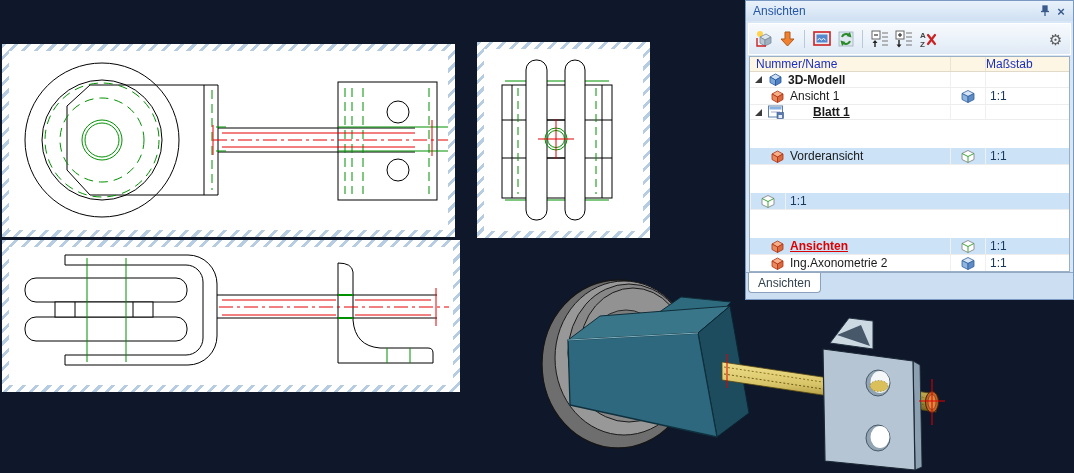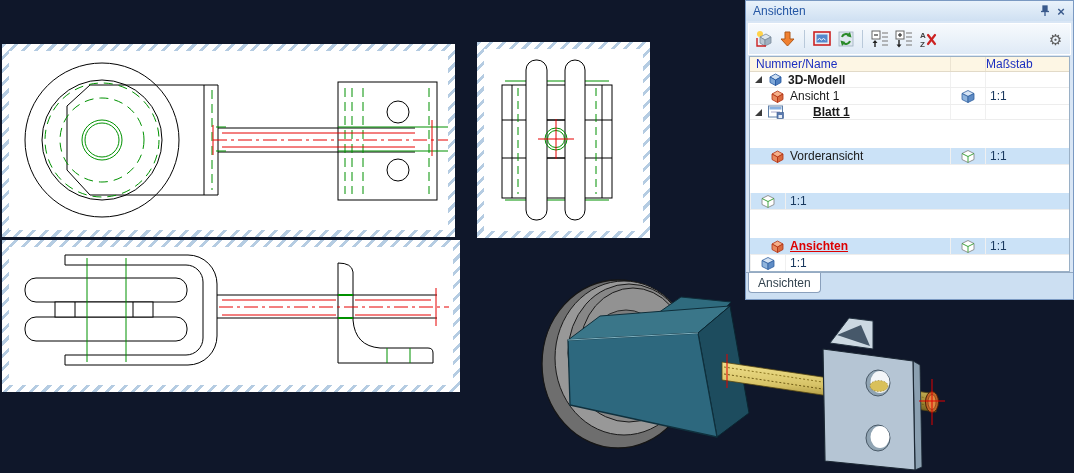--- a/index.html
+++ b/index.html
@@ -418,20 +418,28 @@
         <div class="c2">
           <svg width="16" height="16" viewBox="0 0 16 16">
             <polygon points="2,5.5 8,2.5 14,5.5 14,11.5 8,14.5 2,11.5" fill="#fff" stroke="#8a8a8a" stroke-width="0.9"></polygon>
             <path d="M2,5.5 L8,8.5 L14,5.5 M8,8.5 V14.5" fill="none" stroke="#2a9a2a" stroke-width="0.9"></path>
           </svg>
         </div>
         <div class="c3">1:1</div>
       </div>
 
       <div class="trow">
+        <div class="c1 lvl1">
+          <svg width="15" height="15" viewBox="0 0 15 15">
+            <polygon points="2,5 7.5,2 13,5 7.5,8" fill="#f5b08a" stroke="#b03010" stroke-width="0.8"></polygon>
+            <polygon points="2,5 7.5,8 7.5,13.5 2,10.5" fill="#e88a60" stroke="#b03010" stroke-width="0.8"></polygon>
+            <polygon points="13,5 7.5,8 7.5,13.5 13,10.5" fill="#d86a40" stroke="#b03010" stroke-width="0.8"></polygon>
+          </svg>
+          <span class="lbl">Ing.Axonometrie 2</span>
+        </div>
         <div class="c2">
           <svg width="16" height="16" viewBox="0 0 16 16">
             <polygon points="2,5.5 8,2.5 14,5.5 8,8.5" fill="#d6e4f4" stroke="#30609f" stroke-width="0.8"></polygon>
             <polygon points="2,5.5 8,8.5 8,14.5 2,11.5" fill="#8fb4dd" stroke="#30609f" stroke-width="0.8"></polygon>
             <polygon points="14,5.5 8,8.5 8,14.5 14,11.5" fill="#5f8cc5" stroke="#30609f" stroke-width="0.8"></polygon>
           </svg>
         </div>
         <div class="c3">1:1</div>
       </div>
 

